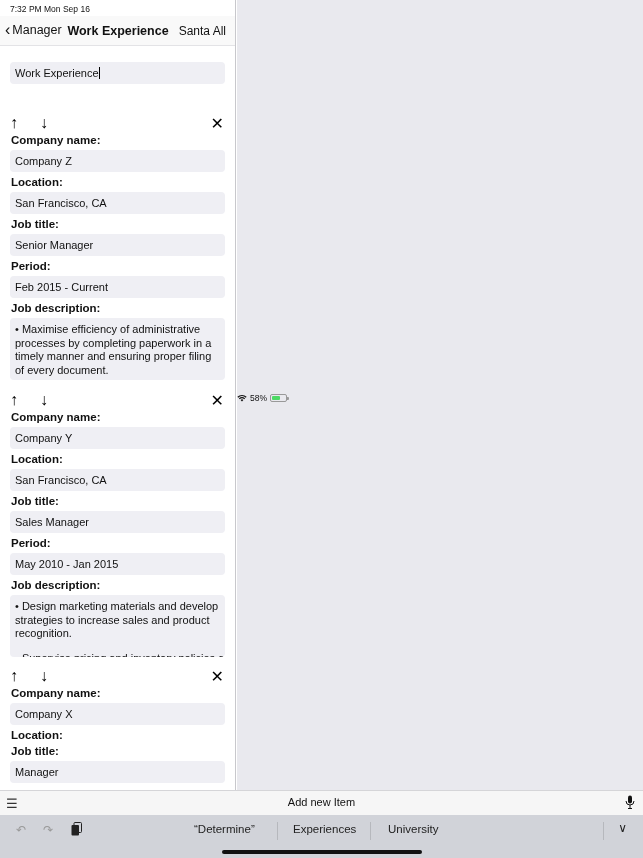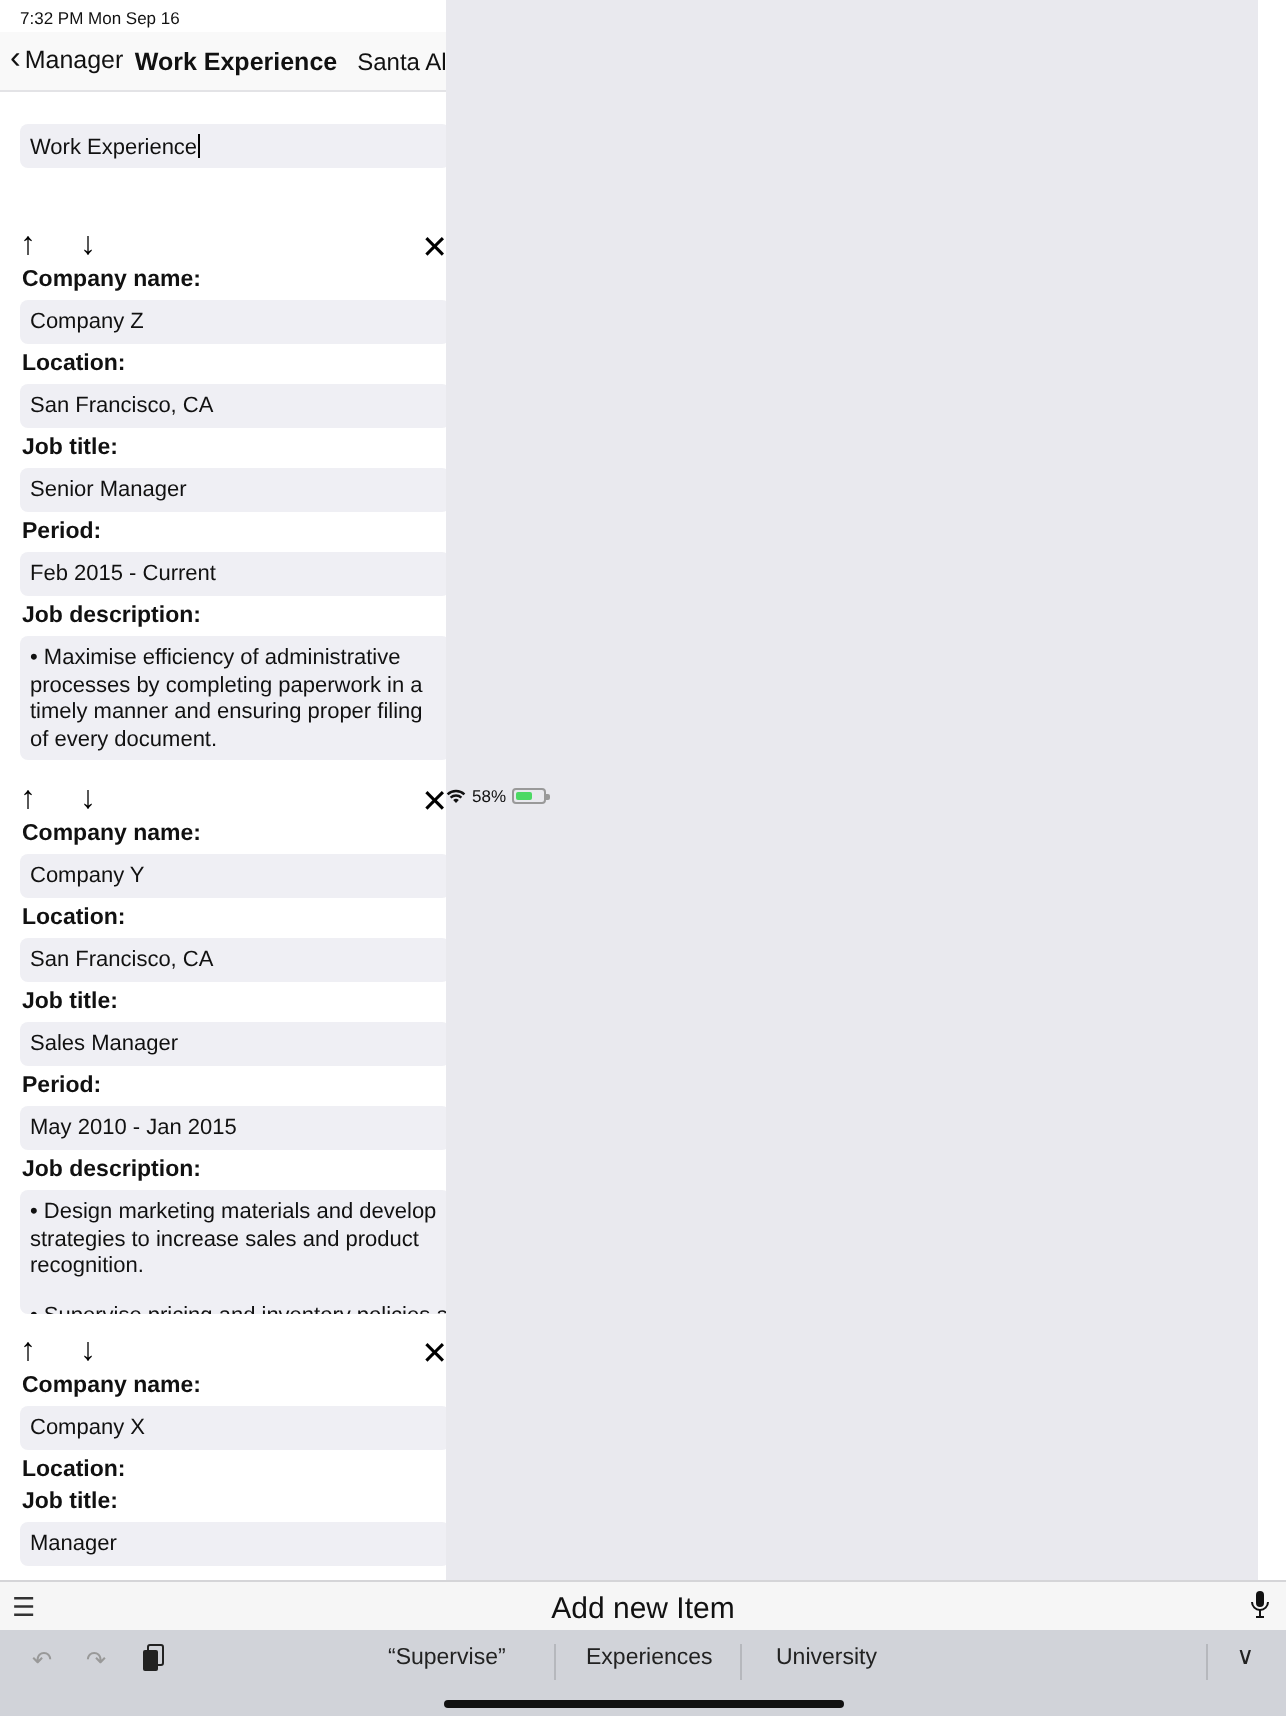--- a/index.html
+++ b/index.html
@@ -28,21 +28,21 @@
   .caret { display: inline-block; width: 1px; height: 12px; background: #000; vertical-align: -2px; }
   .ta { margin: 4px 10px 0 10px; background: #efeff4; border-radius: 4px; font-size: 11px; line-height: 13.5px; padding: 5px 5px; color: #111; overflow: hidden; }
   .item { position: absolute; left: 0; width: 235px; }
   .ctrl { height: 20px; position: relative; }
   .ctrl .up { position: absolute; left: 10px; top: 0; font-size: 16px; }
   .ctrl .down { position: absolute; left: 40px; top: 0; font-size: 16px; }
   .ctrl .x { position: absolute; right: 11px; top: 0; font-size: 16px; }
   .gap { height: 4px; }
 
   
-  .right { position: absolute; left: 223px; top: 0; width: 406px; height: 790px; background: #e9e9ee; overflow: hidden; }
+  .right { position: absolute; left: 237px; top: 0; width: 406px; height: 790px; background: #e9e9ee; overflow: hidden; }
   .rnav { position: absolute; top: 16px; left: 0; width: 406px; height: 30px; background: #f9f9f9; border-bottom: 1px solid #e3e3e6; }
   .expand { position: absolute; left: 10px; top: 7px; font-size: 11px; color: #111; }
   .restore { position: absolute; right: 41px; top: 8px; font-size: 12px; color: #111; }
   .share { position: absolute; right: 13px; top: 5px; width: 14px; height: 16px; }
 
   .page { position: absolute; left: 5px; width: 394px; background: #fff; box-shadow: 0 0 1px #c8c8d0; }
   .p1 { top: 48px; height: 557px; }
   .p2 { top: 612px; height: 190px; }
   .doc { position: absolute; left: 40px; width: 320px; }
   .addr { font-size: 5px; color: #999; line-height: 7.4px; }
@@ -54,21 +54,21 @@
   .para { margin-top: 4px; }
   .co { font-family: "Liberation Mono", monospace; font-size: 6.2px; margin-top: 6px; color: #666; }
   .co .c { color: #c8356b; font-weight: bold; }
   .co .r { font-style: italic; color: #555; }
   .dates { font-family: "Liberation Mono", monospace; font-size: 5px; color: #888; margin-top: 5px; }
   .blist .mono { margin-top: 6.5px; }
 
   
   .addbar { position: absolute; left: 0; top: 790px; width: 643px; height: 25px; background: #f6f6f6; border-top: 1px solid #d5d5d8; }
   .addbar .list { position: absolute; left: 6px; top: 5px; font-size: 13px; color: #333; }
-  .addbar .label { position: absolute; left: 0; right: 0; top: 5px; text-align: center; font-size: 15px; color: #111; }
+  .addbar .label { position: absolute; left: 0; right: 0; top: 5px; text-align: center; font-size: 11px; color: #111; }
   .addbar .mic { position: absolute; right: 8px; top: 4px; font-size: 13px; }
 
   .kb { position: absolute; left: 0; top: 815px; width: 643px; height: 43px; background: #d1d3d9; }
   .kb .undo { position: absolute; left: 16px; top: 8px; font-size: 12px; color: #999; }
   .kb .redo { position: absolute; left: 43px; top: 8px; font-size: 12px; color: #999; }
   .kb .paste { position: absolute; left: 71px; top: 7px; font-size: 12px; color: #222; }
   .kb .sug { position: absolute; top: 8px; font-size: 11.5px; color: #222; }
   .kb .sep { position: absolute; top: 7px; width: 1px; height: 18px; background: #b6b8bd; }
   .kb .chev { position: absolute; right: 16px; top: 6px; font-size: 12px; color: #222; }
   .kb .home { position: absolute; left: 222px; top: 35px; width: 200px; height: 4px; border-radius: 2px; background: #111; }
@@ -264,21 +264,21 @@
     </svg>
   </div>
 
   <div class="kb">
     <span class="undo">↶</span>
     <span class="redo">↷</span>
     <svg class="paste" width="11" height="14" viewBox="0 0 11 14">
       <rect x="3" y="0.5" width="7.5" height="10" rx="1" fill="none" stroke="#222"></rect>
       <rect x="0.5" y="3" width="7.5" height="10.5" rx="1" fill="#222"></rect>
     </svg>
-    <span class="sug" style="left:194px">“Supervise”</span>
+    <span class="sug" style="left:194px">“Determine”</span>
     <span class="sep" style="left:277px"></span>
     <span class="sug" style="left:293px">Experiences</span>
     <span class="sep" style="left:370px"></span>
     <span class="sug" style="left:388px">University</span>
     <span class="sep" style="left:603px"></span>
     <span class="chev">∨</span>
     <span class="home"></span>
   </div>
 </div>
 

